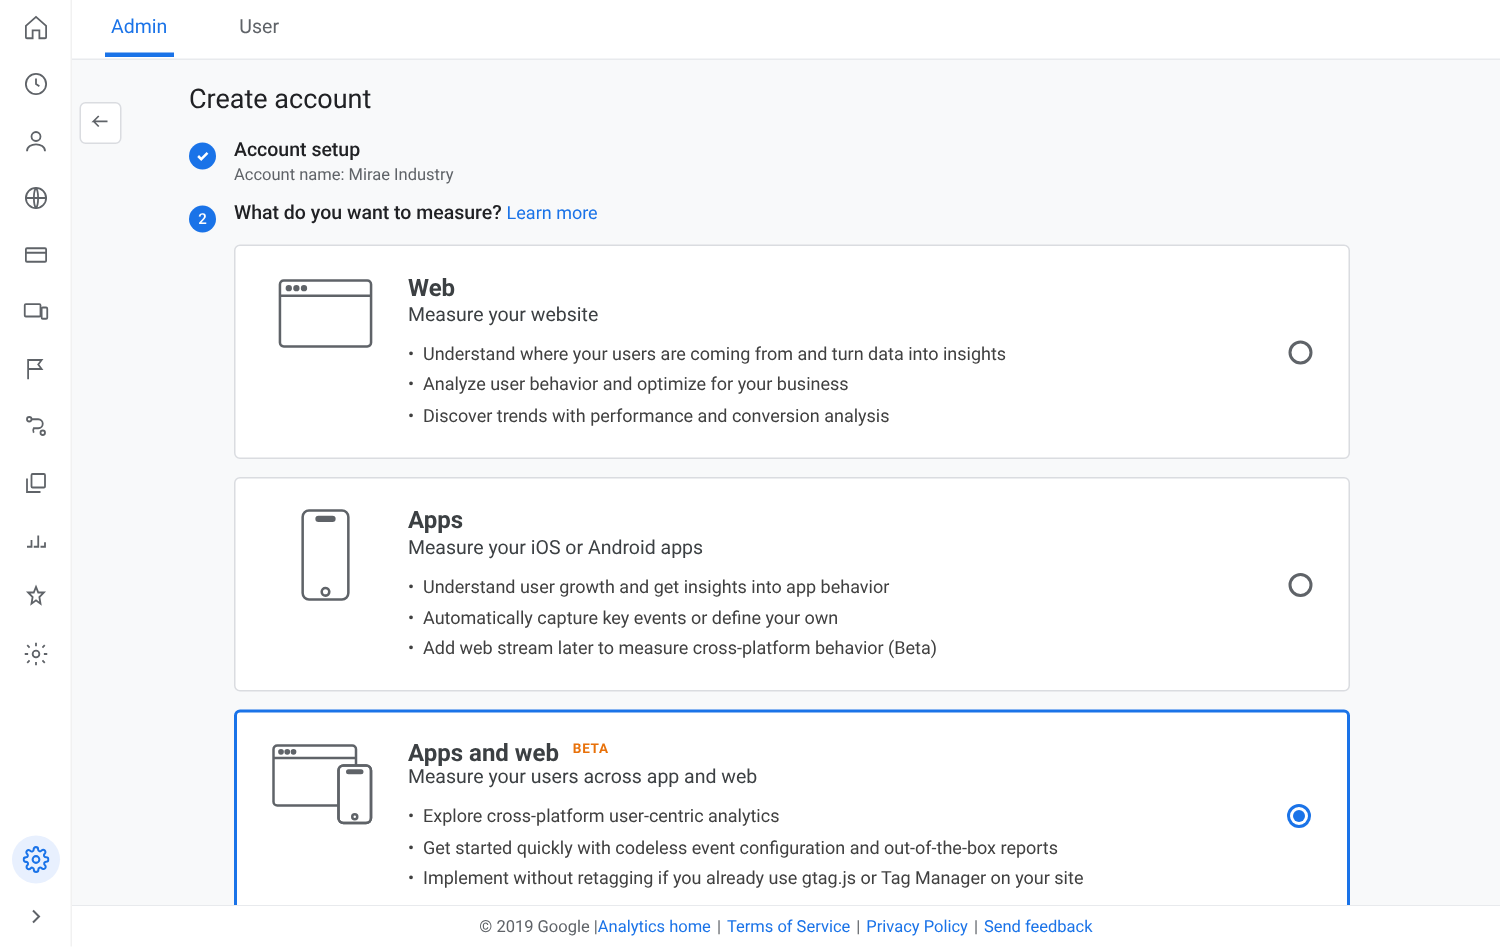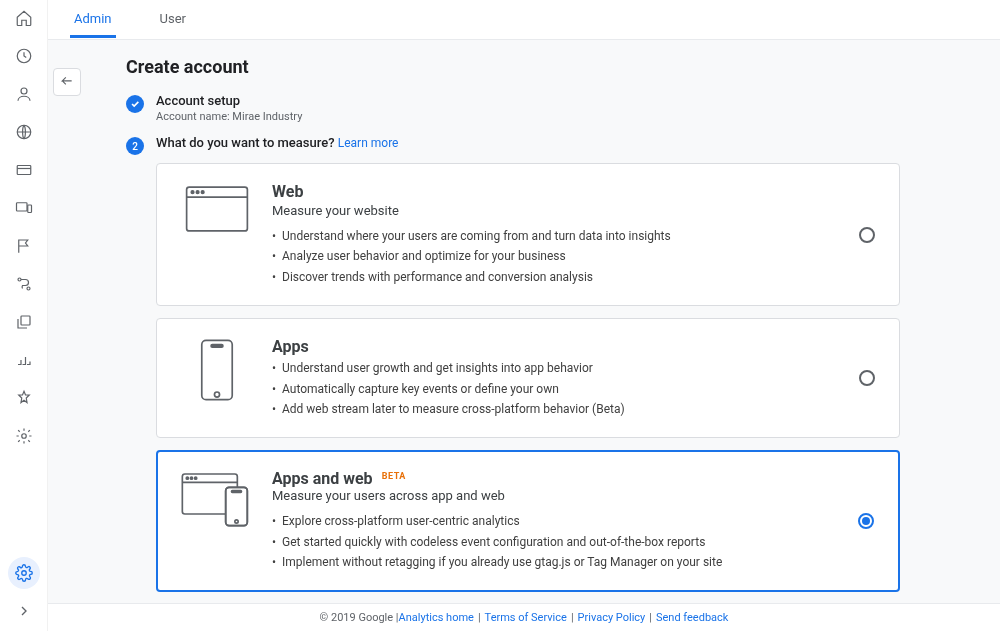--- a/index.html
+++ b/index.html
@@ -9,21 +9,21 @@
 .rail-icon { width: 24px; height: 24px; display: flex; align-items: center; justify-content: center; color: #5f6368; cursor: pointer; }
 .rail-icon.active { background: #e8f0fe; border-radius: 50%; width: 32px; height: 32px; color: #1a73e8; }
 .rail-bottom { position: absolute; bottom: 8px; width: 100%; display: flex; flex-direction: column; align-items: center; gap: 10px; }
 .content { flex: 1; display: flex; flex-direction: column; overflow: hidden; }
 .top-tabs { display: flex; align-items: center; height: 40px; border-bottom: 1px solid #e8eaed; padding-left: 22px; gap: 40px; }
 .tab { font-size: 13px; color: #5f6368; padding: 10px 4px 9px; cursor: pointer; border-bottom: 3px solid transparent; }
 .tab.active { color: #1a73e8; border-bottom: 3px solid #1a73e8; }
 .page-body { flex: 1; overflow-y: auto; background: #f8f9fa; padding: 0; position: relative; }
 .back-btn { position: absolute; left: 5px; top: 28px; width: 28px; height: 28px; border: 1px solid #dadce0; border-radius: 4px; background: #fff; display: flex; align-items: center; justify-content: center; cursor: pointer; color: #5f6368; font-size: 14px; }
 .inner-content { margin-left: 48px; margin-right: 0; padding-top: 16px; position: relative; }
-.page-title { font-size: 18px; font-weight: 700; color: #202124; margin-bottom: 16px; margin-left: 30px; }
+.page-title { font-size: 18px; font-weight: 400; color: #202124; margin-bottom: 16px; margin-left: 30px; }
 .steps { margin-left: 30px; }
 .step { display: flex; align-items: flex-start; margin-bottom: 6px; }
 .step-indicator { width: 18px; height: 18px; border-radius: 50%; display: flex; align-items: center; justify-content: center; font-size: 10px; font-weight: 500; margin-right: 12px; flex-shrink: 0; margin-top: 2px; }
 .step-indicator.done { background: #1a73e8; color: #fff; }
 .step-indicator.current { background: #1a73e8; color: #fff; }
 .step-head { flex: 1; }
 .step-title { font-size: 13px; color: #202124; font-weight: 500; }
 .step-sub { font-size: 11px; color: #5f6368; margin-top: 2px; }
 .learn-more { color: #1a73e8; cursor: pointer; font-size: 12px; }
 .options { margin-left: 60px; margin-right: 100px; margin-top: 8px; margin-bottom: 16px; }
@@ -206,20 +206,21 @@
           <div class="option-card">
             <div class="card-icon">
               <svg width="44" height="66" viewBox="0 0 48 78" fill="none" stroke="#5f6368" stroke-width="2">
                   <rect x="6" y="4" width="36" height="70" rx="5"></rect>
                   <rect x="17" y="9" width="14" height="3" rx="1.5" fill="#5f6368"></rect>
                   <circle cx="24" cy="68" r="3"></circle>
                 </svg>
             </div>
             <div class="card-body">
               <div class="card-title">Apps</div>
+              <div class="card-subtitle">Measure your iOS or Android apps</div>
               <ul class="card-bullets">
                 <li>Understand user growth and get insights into app behavior</li>
                 <li>Automatically capture key events or define your own</li>
                 <li>Add web stream later to measure cross-platform behavior (Beta)</li>
               </ul>
             </div>
             <div class="radio"></div>
           </div>
 
           <div class="option-card selected">

